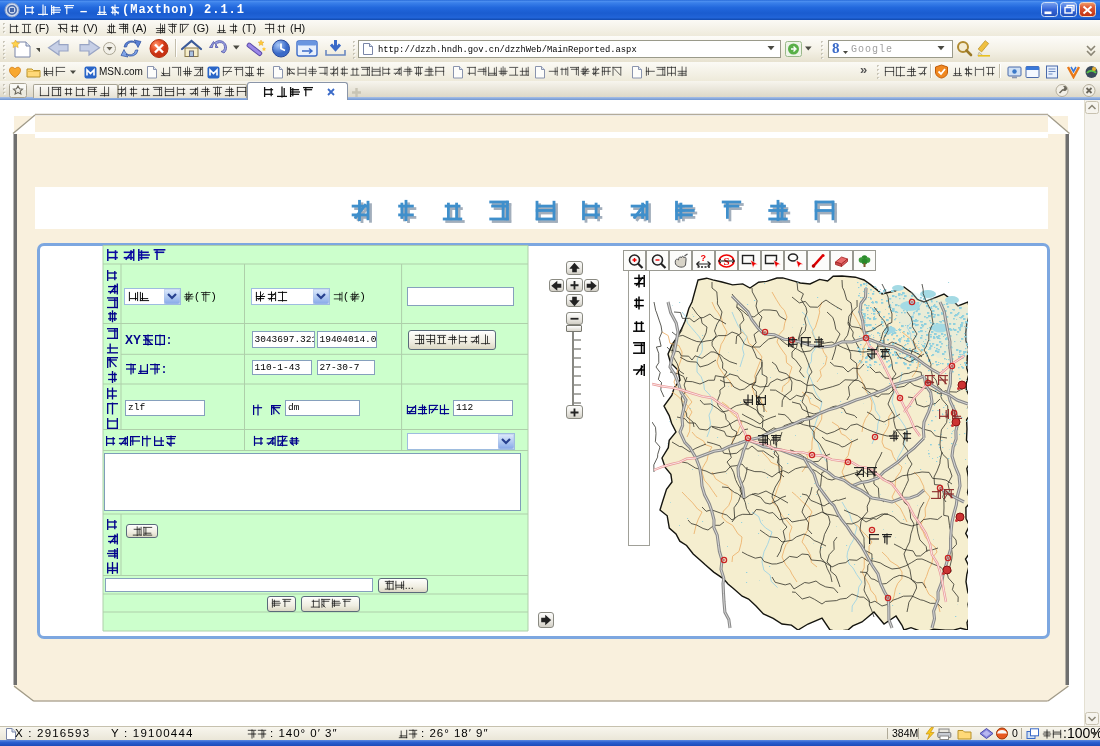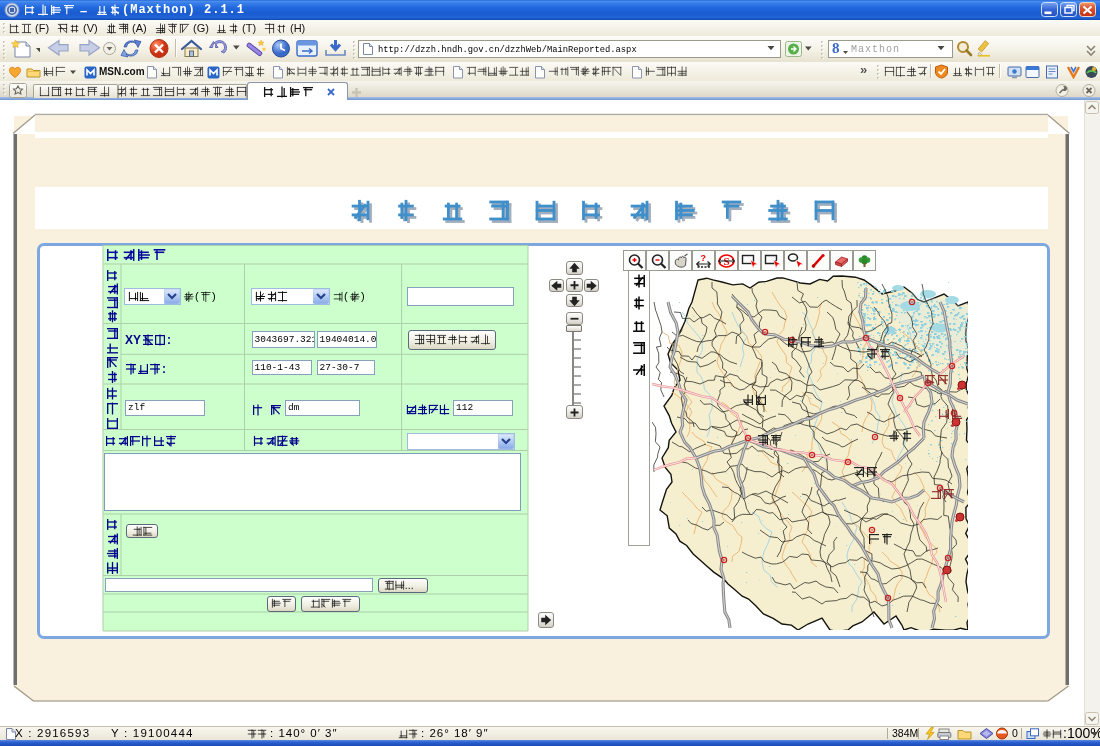--- a/index.html
+++ b/index.html
@@ -218,21 +218,21 @@
     <circle cx="2" cy="6" r="1" fill="#b9b5a5"></circle>
     <circle cx="2.8" cy="6.8" r="1" fill="#fff" opacity="0.8"></circle>
     <circle cx="2" cy="10" r="1" fill="#b9b5a5"></circle>
     <circle cx="2.8" cy="10.8" r="1" fill="#fff" opacity="0.8"></circle>
     <circle cx="2" cy="14" r="1" fill="#b9b5a5"></circle>
     <circle cx="2.8" cy="14.8" r="1" fill="#fff" opacity="0.8"></circle>
     <circle cx="2" cy="18" r="1" fill="#b9b5a5"></circle>
     <circle cx="2.8" cy="18.8" r="1" fill="#fff" opacity="0.8"></circle>
   </svg><div style="position:absolute;left:828px;top:40px;width:123px;height:16px;background:#fff;border:1px solid #9a9a8a;"></div><div style="position:absolute;left:832px;top:40px;font-size:15px;color:#3a6ac8;font-weight:bold;white-space:nowrap;line-height:17px;font-family:&quot;Liberation Serif&quot;,serif;">8</div><svg style="position:absolute;left:842px;top:50px;" width="7" height="6" viewBox="0 0 7 6">
     <path d="M1 1 l2.5 3 2.5-3z" fill="#4a4a42"></path>
-  </svg><div style="position:absolute;left:851px;top:43px;font-size:11px;color:#a0a0a0;font-weight:normal;white-space:nowrap;line-height:13px;font-family:&quot;Liberation Mono&quot;,monospace;font-size:10px;letter-spacing:1px;">Maxthon</div><svg style="position:absolute;left:936px;top:44px;" width="10" height="9" viewBox="0 0 10 9">
+  </svg><div style="position:absolute;left:851px;top:43px;font-size:11px;color:#a0a0a0;font-weight:normal;white-space:nowrap;line-height:13px;font-family:&quot;Liberation Mono&quot;,monospace;font-size:10px;letter-spacing:1px;">Google</div><svg style="position:absolute;left:936px;top:44px;" width="10" height="9" viewBox="0 0 10 9">
     <path d="M1.5 2 l3.5 4.2 3.5-4.2z" fill="#4a4a42"></path>
   </svg><svg style="position:absolute;left:956px;top:40px;" width="17" height="17" viewBox="0 0 17 17">
     <circle cx="7" cy="7" r="5" fill="#f4ecd4" stroke="#b08a30" stroke-width="2"></circle>
     <path d="M10.5 10.5 L15 15" stroke="#9a7828" stroke-width="2.6" stroke-linecap="round"></path>
   </svg><svg style="position:absolute;left:976px;top:40px;" width="17" height="17" viewBox="0 0 17 17">
     <rect x="4" y="2" width="4.5" height="11" fill="#f0c040" stroke="#b08820" stroke-width="0.6" transform="rotate(40 8.5 8.5)"></rect>
     <path d="M3.2 12.5 l3.4 2.6 -4.4 1z" fill="#e8ddc0" stroke="#998" stroke-width="0.5" transform="rotate(3 8.5 8.5)"></path>
     <rect x="2" y="15" width="12" height="1.6" fill="#e8c020"></rect>
   </svg><svg style="position:absolute;left:1084px;top:44px;" width="14" height="14" viewBox="0 0 14 14">
     <path d="M3 2 l4 4 -4 4 M8 2 l4 4 -4 4" stroke="#8a8575" stroke-width="1.6" fill="none" transform="rotate(90 7 6)"></path>
@@ -258,21 +258,21 @@
     <line x1="10.6" y1="1.9" x2="10.6" y2="11.1" stroke="#222" stroke-width="0.72"></line>
     <line x1="2.5" y1="7.4" x2="6.1" y2="10.9" stroke="#222" stroke-width="0.72"></line>
     <line x1="13.9" y1="2.4" x2="23.1" y2="2.4" stroke="#222" stroke-width="0.72"></line>
     <line x1="13.9" y1="6.5" x2="23.1" y2="6.5" stroke="#222" stroke-width="0.72"></line>
     <line x1="14.4" y1="1.9" x2="14.4" y2="11.1" stroke="#222" stroke-width="0.72"></line>
   </svg><svg style="position:absolute;left:69px;top:69px;" width="8" height="7" viewBox="0 0 8 7">
     <path d="M1 1.5 l3 3.5 3-3.5z" fill="#4a4a42"></path>
   </svg><svg style="position:absolute;left:84px;top:66px;" width="13" height="13" viewBox="0 0 13 13">
     <rect x="0.5" y="0.5" width="12" height="12" rx="2" fill="#2a66c8"></rect>
     <path d="M3 9.5 V4 L6.5 7.5 L10 4 V9.5" stroke="#fff" stroke-width="1.6" fill="none"></path>
-  </svg><div style="position:absolute;left:99px;top:66px;font-size:10px;color:#111;font-weight:bold;white-space:nowrap;line-height:12px;font-size:10px;">MSN.com</div><svg style="position:absolute;left:146px;top:66px;" width="12" height="13" viewBox="0 0 12 13">
+  </svg><div style="position:absolute;left:99px;top:66px;font-size:10px;color:#111;font-weight:normal;white-space:nowrap;line-height:12px;font-size:10px;">MSN.com</div><svg style="position:absolute;left:146px;top:66px;" width="12" height="13" viewBox="0 0 12 13">
     <path d="M1.5 0.5 H7.5 L10.5 3.5 V12 H1.5 Z" fill="#fdfdfb" stroke="#8a94ae"></path>
     <path d="M7.5 0.5 V3.5 H10.5" fill="#dce4f2" stroke="#8a94ae"></path>
   </svg><svg style="position:absolute;left:159px;top:65px" width="46" height="13" viewBox="0 0 46 13">
     <line x1="4.5" y1="2.8" x2="4.5" y2="10.5" stroke="#222" stroke-width="0.72"></line>
     <line x1="2.8" y1="8.6" x2="10.2" y2="8.6" stroke="#222" stroke-width="0.72"></line>
     <line x1="1.9" y1="10.6" x2="11.1" y2="10.6" stroke="#222" stroke-width="0.72"></line>
     <line x1="10.6" y1="1.9" x2="10.6" y2="11.1" stroke="#222" stroke-width="0.72"></line>
     <line x1="2.5" y1="7.4" x2="6.1" y2="10.9" stroke="#222" stroke-width="0.72"></line>
     <line x1="12.9" y1="2.4" x2="22.1" y2="2.4" stroke="#222" stroke-width="0.72"></line>
     <line x1="19.5" y1="2.8" x2="19.5" y2="10.5" stroke="#222" stroke-width="0.72"></line>

